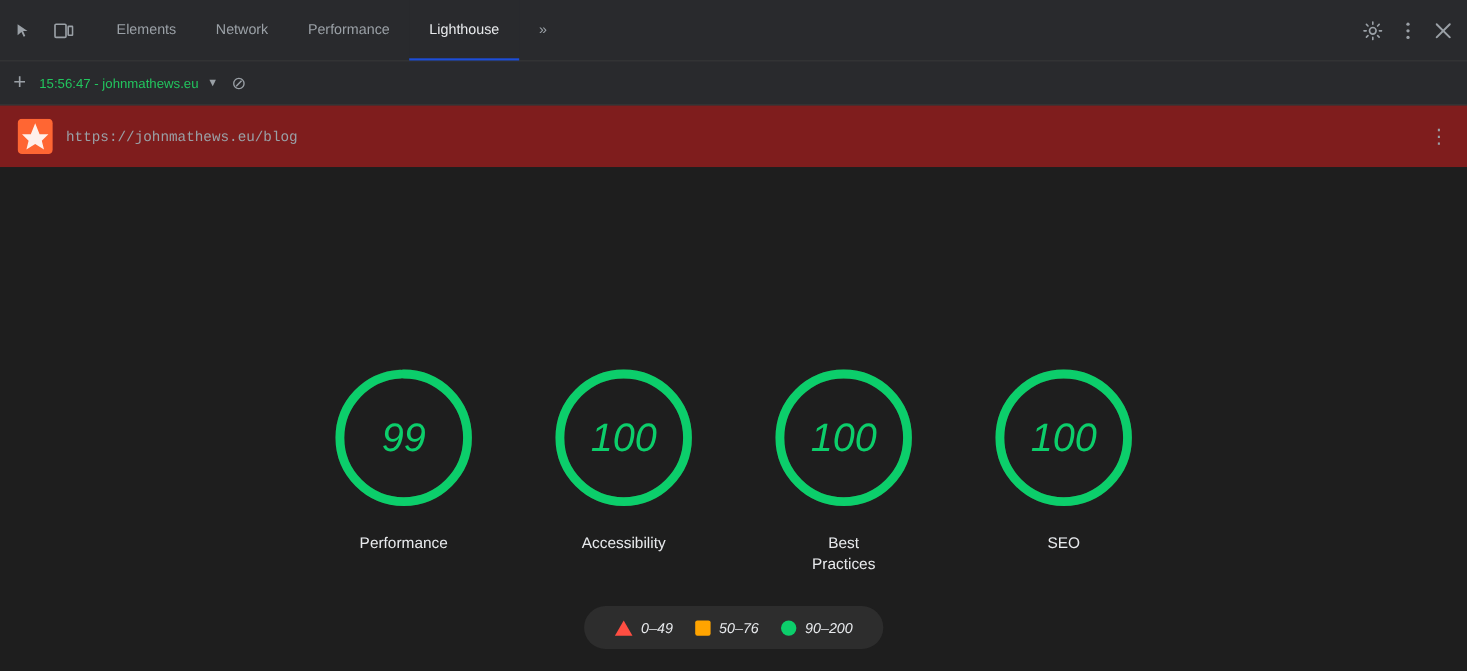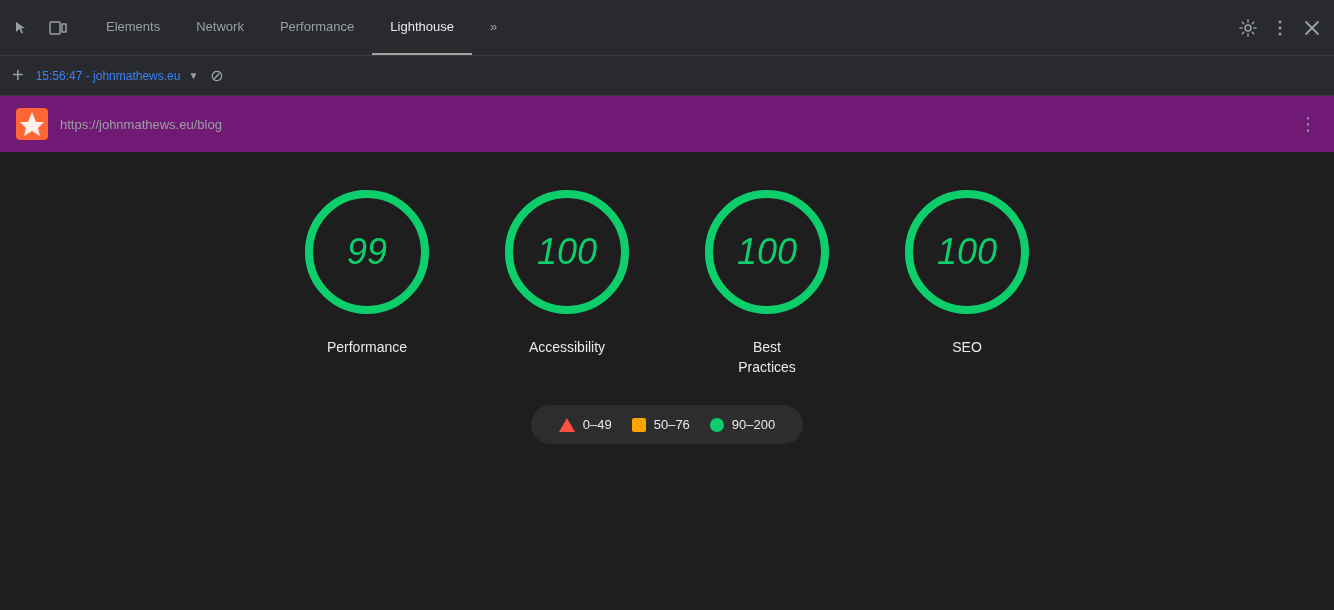--- a/index.html
+++ b/index.html
@@ -51,21 +51,21 @@
       padding: 0 18px;
       color: #9aa0a6;
       font-size: 13px;
       cursor: pointer;
       white-space: nowrap;
       border-bottom: 2px solid transparent;
       height: 100%;
     }
     .tab.active {
       color: #e8eaed;
-      border-bottom: 2px solid #a3a3a3;
+      border-bottom: 2px solid #1d4ed8;
       background: #292a2d;
     }
 
     .tab-bar-right-icons {
       display: flex;
       align-items: center;
       gap: 4px;
       margin-left: 8px;
     }
 
@@ -79,43 +79,44 @@
       padding: 0 12px;
       gap: 8px;
     }
     .secondary-bar .add-btn {
       color: #9aa0a6;
       font-size: 20px;
       cursor: pointer;
       margin-right: 4px;
     }
     .secondary-bar .timestamp {
-      color: #3b82f6;
+      color: #22c55e;
       font-size: 12px;
     }
     .secondary-bar .dropdown-arrow {
       color: #9aa0a6;
       font-size: 10px;
       cursor: pointer;
     }
     .secondary-bar .block-icon {
       color: #9aa0a6;
       font-size: 16px;
       cursor: pointer;
       margin-left: 4px;
     }
 
     
     .url-bar {
       display: flex;
       align-items: center;
-      background: #701a75;
+      background: #7f1d1d;
       height: 56px;
       padding: 0 16px;
       gap: 12px;
+      font-family: Liberation Mono, monospace;
     }
     .lighthouse-icon {
       width: 32px;
       height: 32px;
       flex-shrink: 0;
     }
     .url-text {
       color: #9aa0a6;
       font-size: 13px;
       flex: 1;
@@ -129,20 +130,21 @@
 
     
     .main-content {
       background: #1e1e1e;
       flex: 1;
       display: flex;
       flex-direction: column;
       align-items: center;
       padding: 30px 20px 20px;
       height: calc(610px - 56px - 40px - 56px);
+      justify-content: flex-end;
     }
 
     .scores-row {
       display: flex;
       align-items: flex-start;
       justify-content: center;
       gap: 60px;
       margin-bottom: 28px;
     }
 
@@ -200,20 +202,21 @@
       background: #2d2d2d;
       border-radius: 24px;
       padding: 12px 28px;
     }
     .legend-item {
       display: flex;
       align-items: center;
       gap: 8px;
       color: #e8eaed;
       font-size: 13px;
+      font-style: italic;
     }
     .legend-icon-triangle {
       width: 0;
       height: 0;
       border-left: 8px solid transparent;
       border-right: 8px solid transparent;
       border-bottom: 14px solid #ff4e42;
     }
     .legend-icon-square {
       width: 14px;

